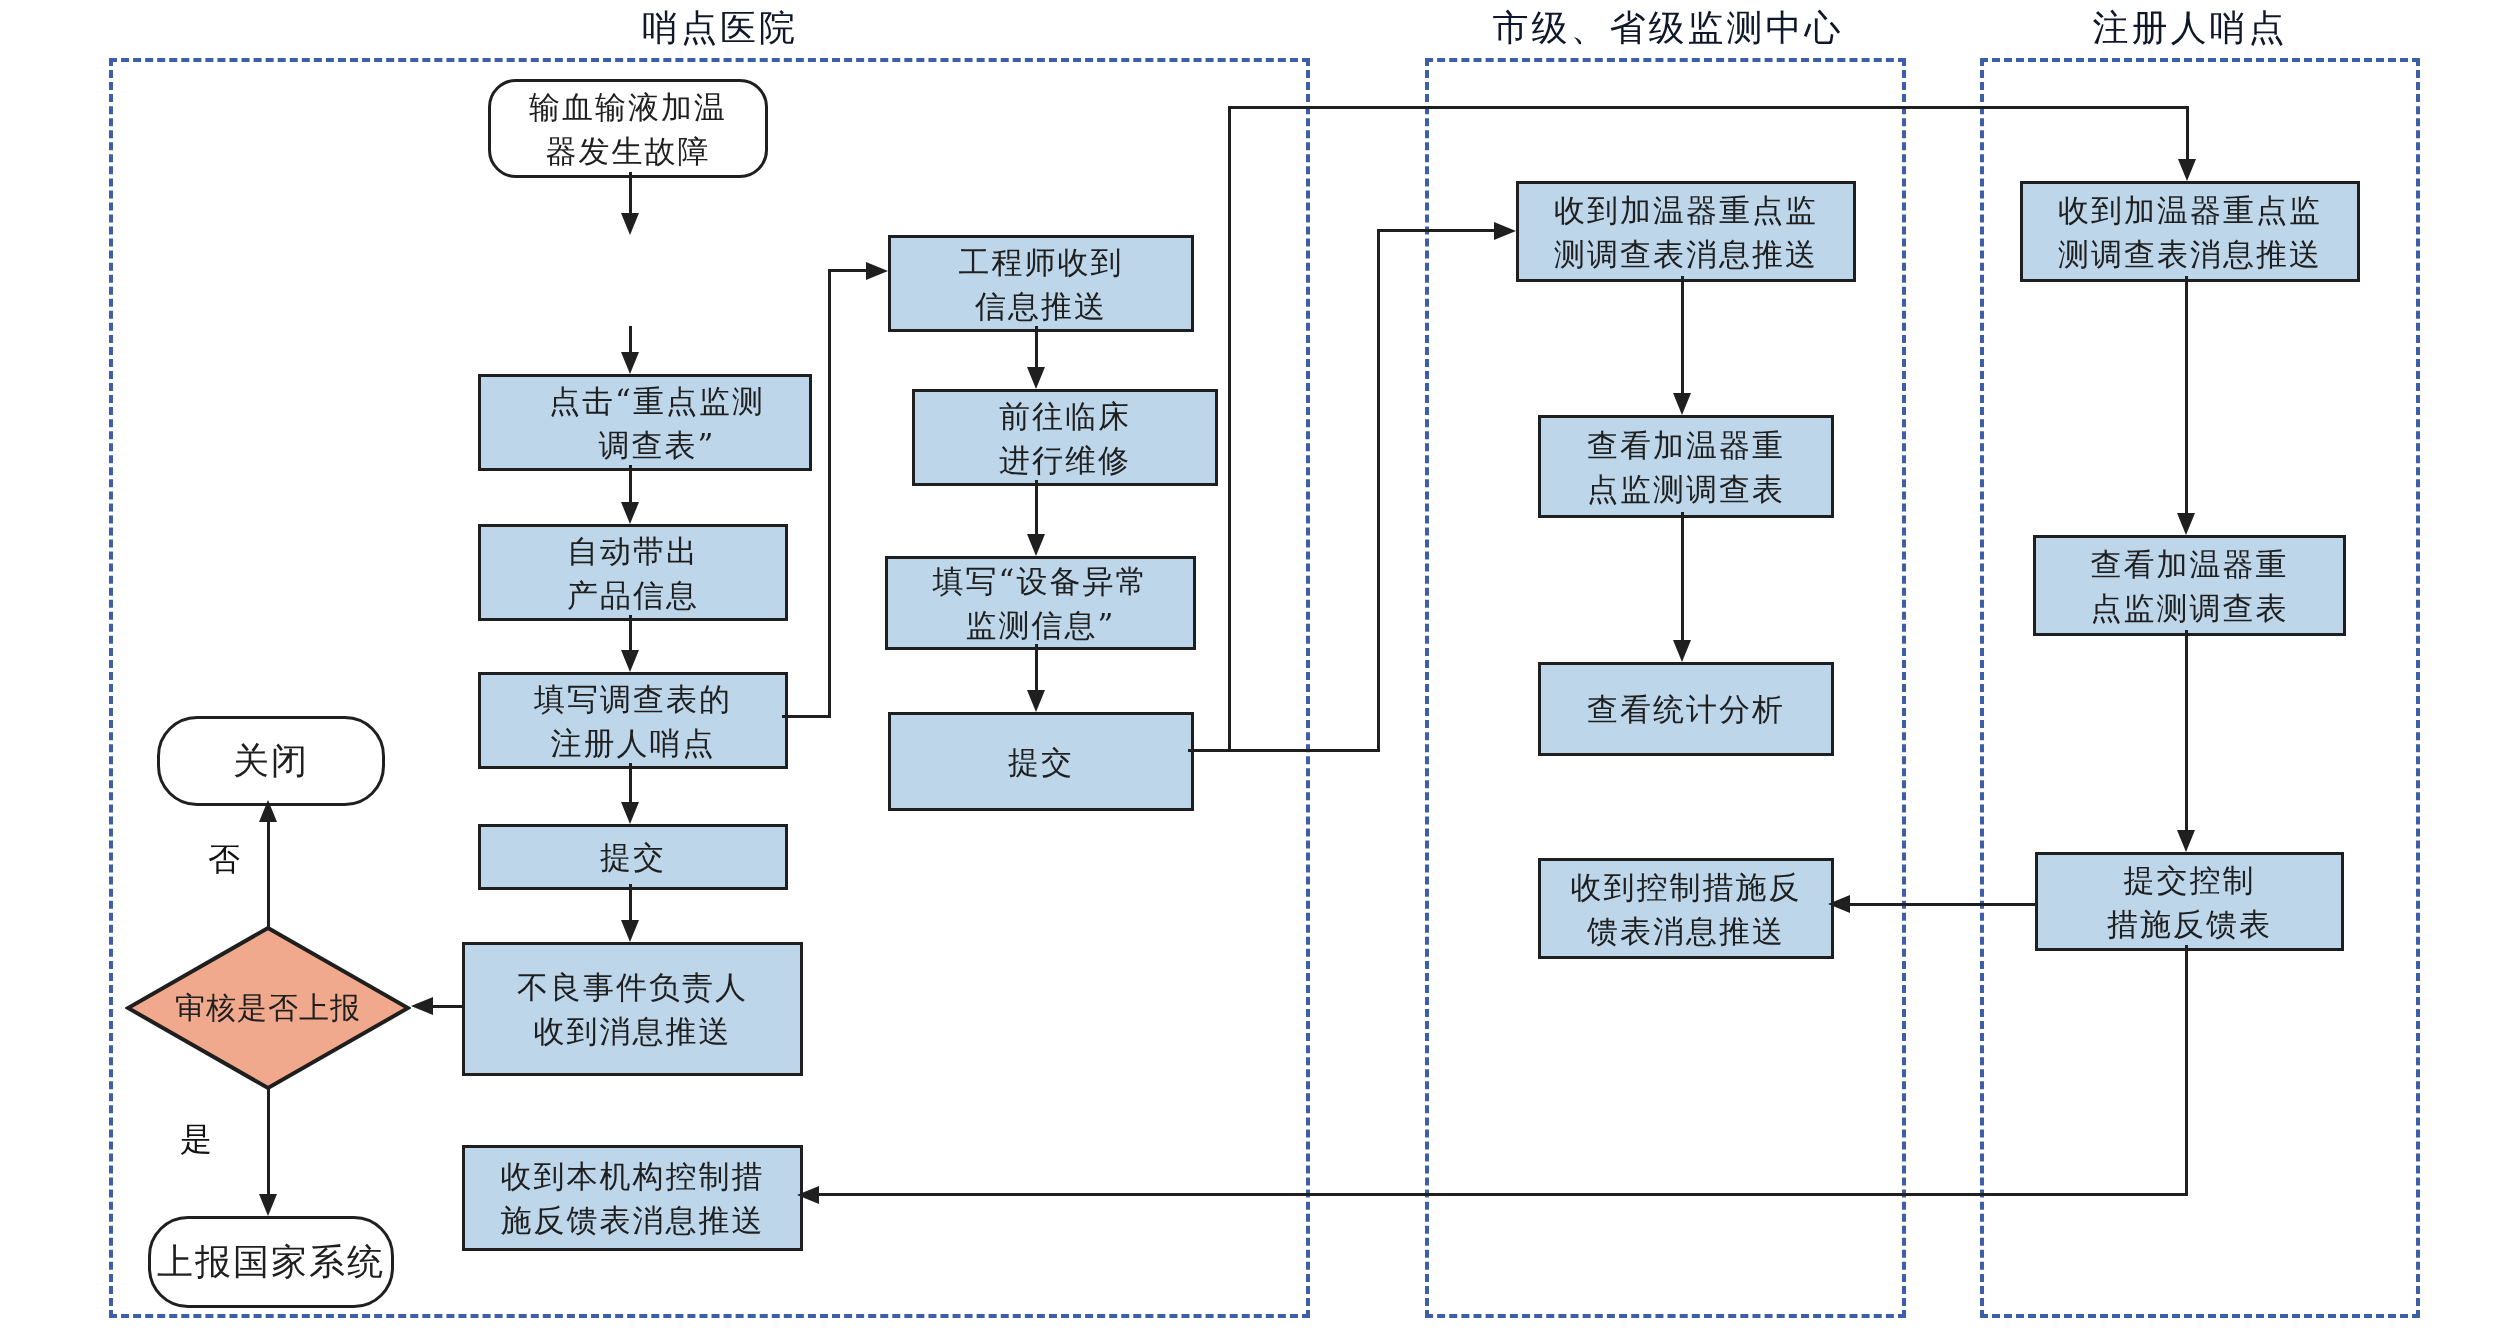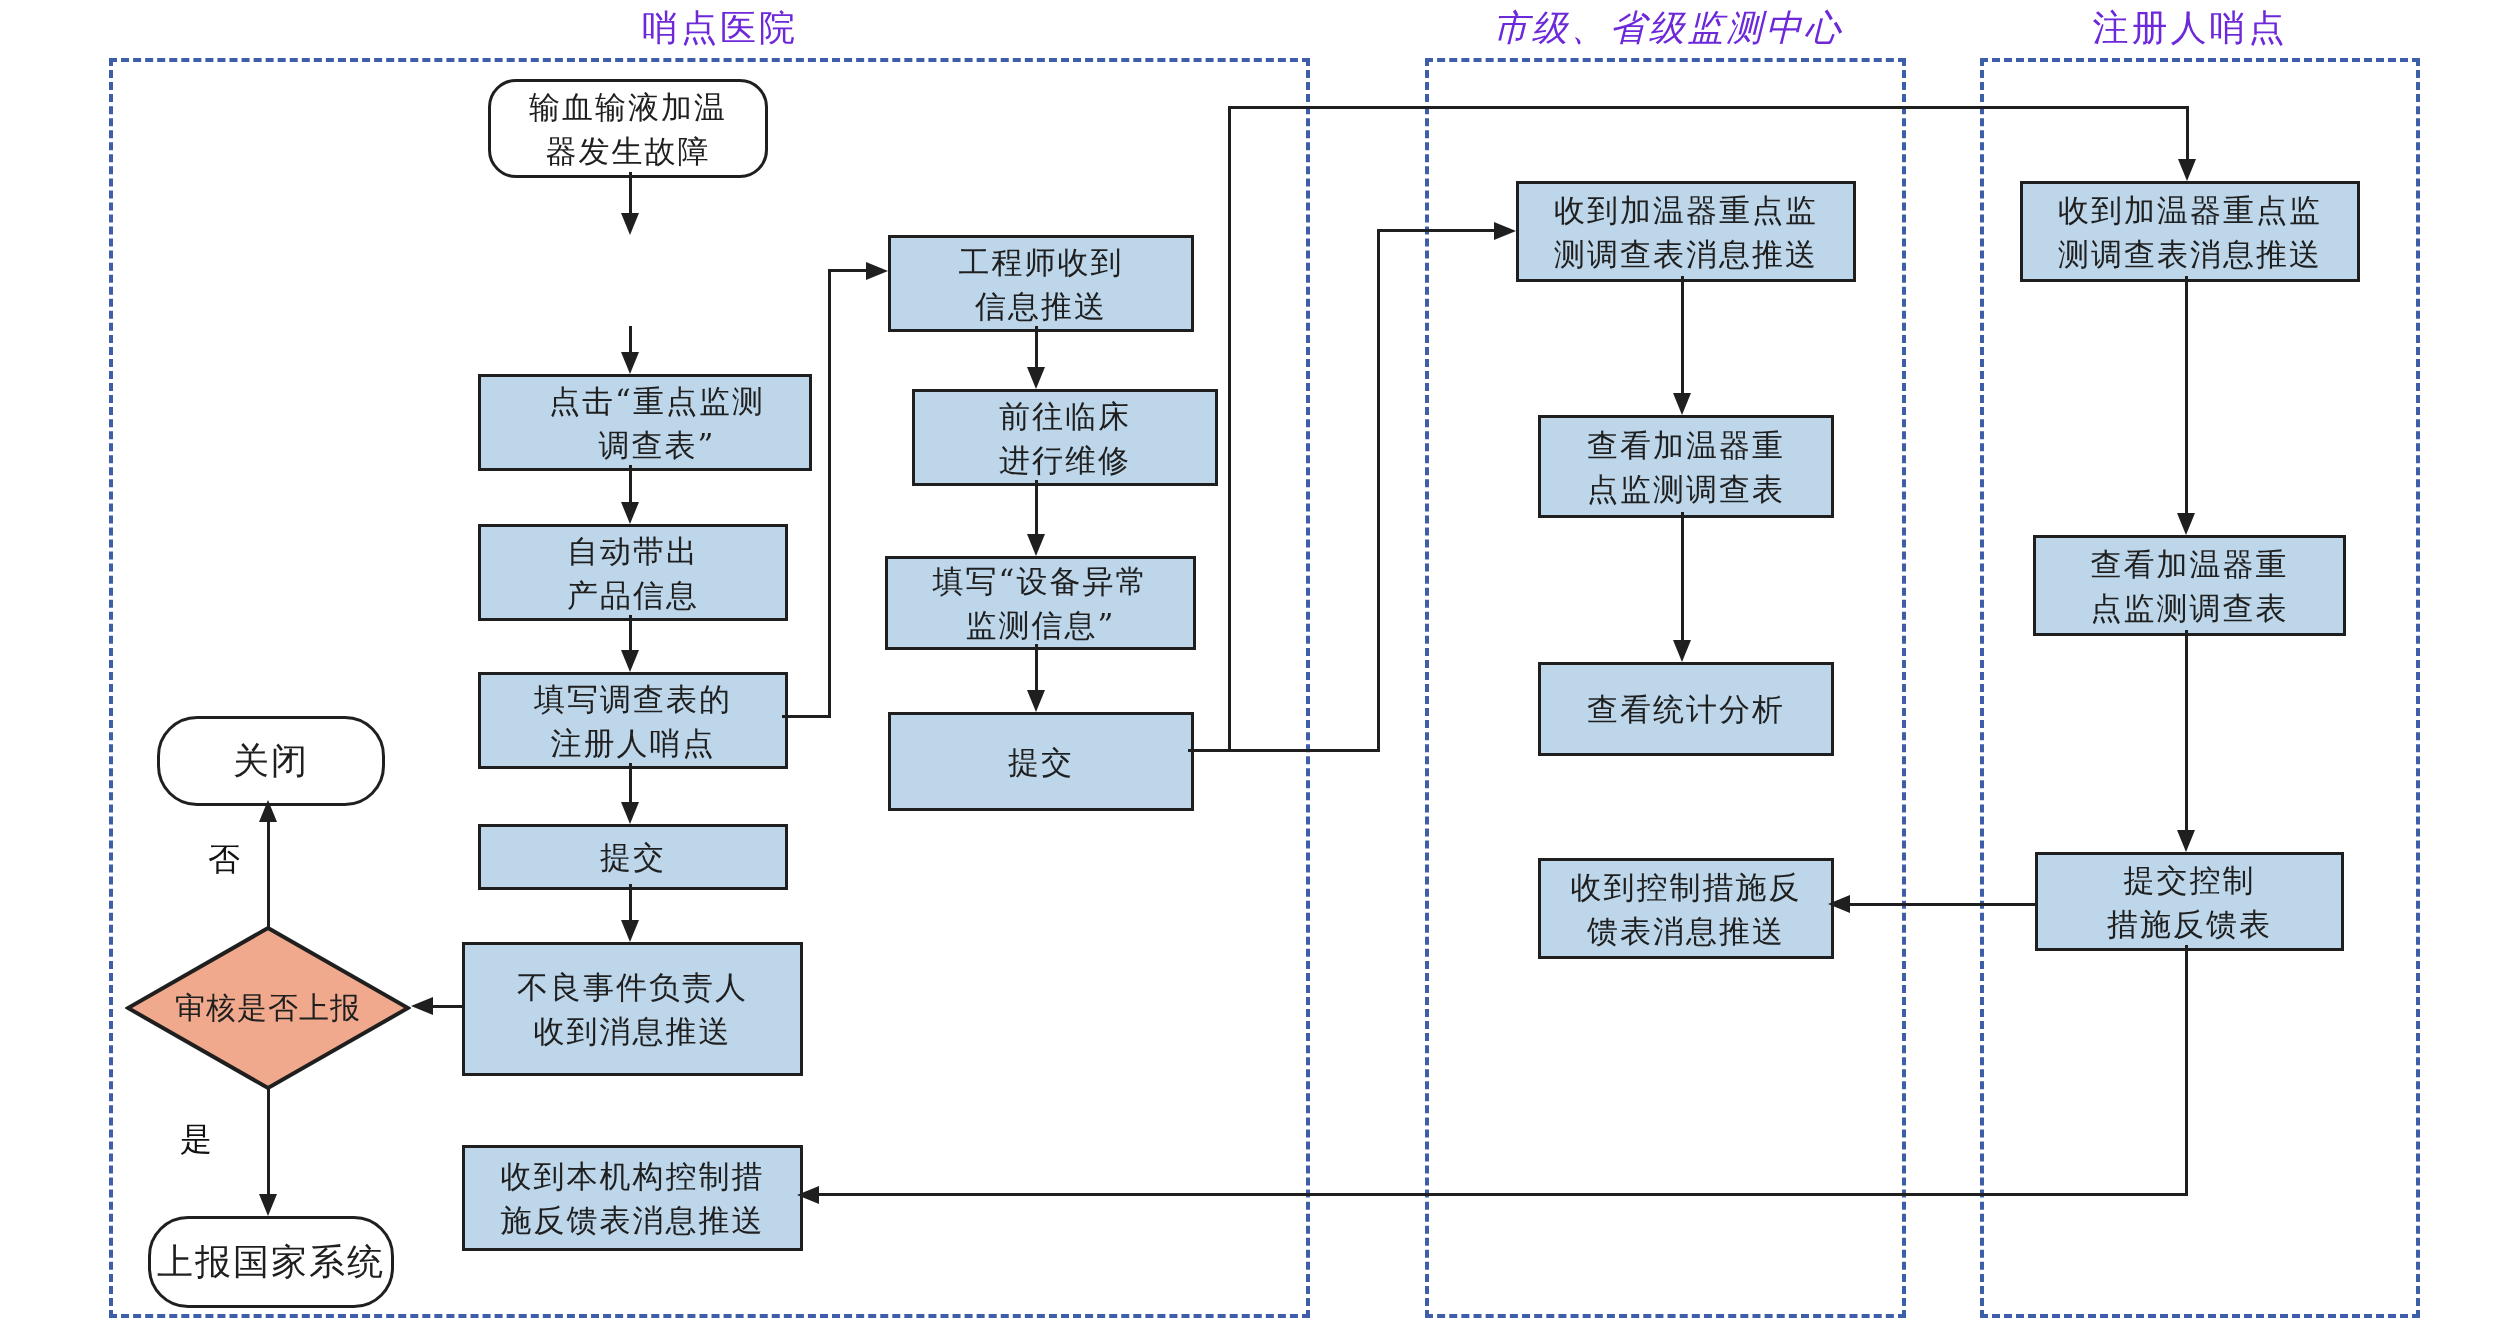--- a/index.html
+++ b/index.html
@@ -1,21 +1,21 @@
 <!DOCTYPE html>
 <html style="--process-fill: #bdd6ea; --decision-fill: #f0a98c; --terminal-fill: #ffffff; --lane-border: #3f5ea9; --line: #1f1f1f;"><head>
 <meta charset="utf-8">
 <style>
   html,body{margin:0;padding:0;background:#ffffff;}
   .canvas{
     position:relative;width:2519px;height:1337px;background:#fff;overflow:hidden;
     font-family:"DejaVu Serif","Liberation Serif",serif;color:var(--line,#1f1f1f);
   }
   .lane{position:absolute;border:4px dashed var(--lane-border,#3f5ea9);background:transparent;}
-  .lane-title{position:absolute;width:600px;text-align:center;font-size:36px;letter-spacing:3px;color:#6d28d9;}
+  .lane-title{position:absolute;width:600px;text-align:center;font-size:36px;letter-spacing:3px;color:#0f172a;}
   .box{position:absolute;background:var(--process-fill,#bdd6ea);border:3px solid var(--line,#1f1f1f);
        display:flex;flex-direction:column;justify-content:center;align-items:center;
        font-size:31px;line-height:44px;letter-spacing:2px;text-align:center;}
   .pill{position:absolute;background:var(--terminal-fill,#fff);border:3px solid var(--line,#1f1f1f);
        border-radius:40px;display:flex;justify-content:center;align-items:center;
        font-size:36px;letter-spacing:2px;}
   .startnode{border-radius:28px;background:var(--terminal-fill,#fff);}
   .diamond-wrap{position:absolute;}
   .diamond-label{position:absolute;display:flex;justify-content:center;align-items:center;
        font-size:30px;letter-spacing:1px;}
@@ -30,21 +30,21 @@
 </head>
 <body>
 
 <div class="canvas">
 
   <div class="lane" style="left:109px;top:58px;width:1193px;height:1252px;"></div>
   <div class="lane" style="left:1425px;top:58px;width:473px;height:1252px;"></div>
   <div class="lane" style="left:1980px;top:58px;width:432px;height:1252px;"></div>
 
   <div class="lane-title" style="left:420px;top:4px;">哨点医院</div>
-  <div class="lane-title" style="left:1368px;top:4px;font-style:italic;">市级、省级监测中心</div>
+  <div class="lane-title" style="left:1368px;top:4px;">市级、省级监测中心</div>
   <div class="lane-title" style="left:1890px;top:4px;">注册人哨点</div>
 
   <div class="box startnode" style="left:488px;top:79px;width:274px;height:93px;">
     <span>输血输液加温</span>
     <span>器发生故障</span>
   </div>
 
 
   <div class="box" style="left:478px;top:374px;width:304px;height:91px;padding-left:24px;">
     <span>点击“重点监测</span>

